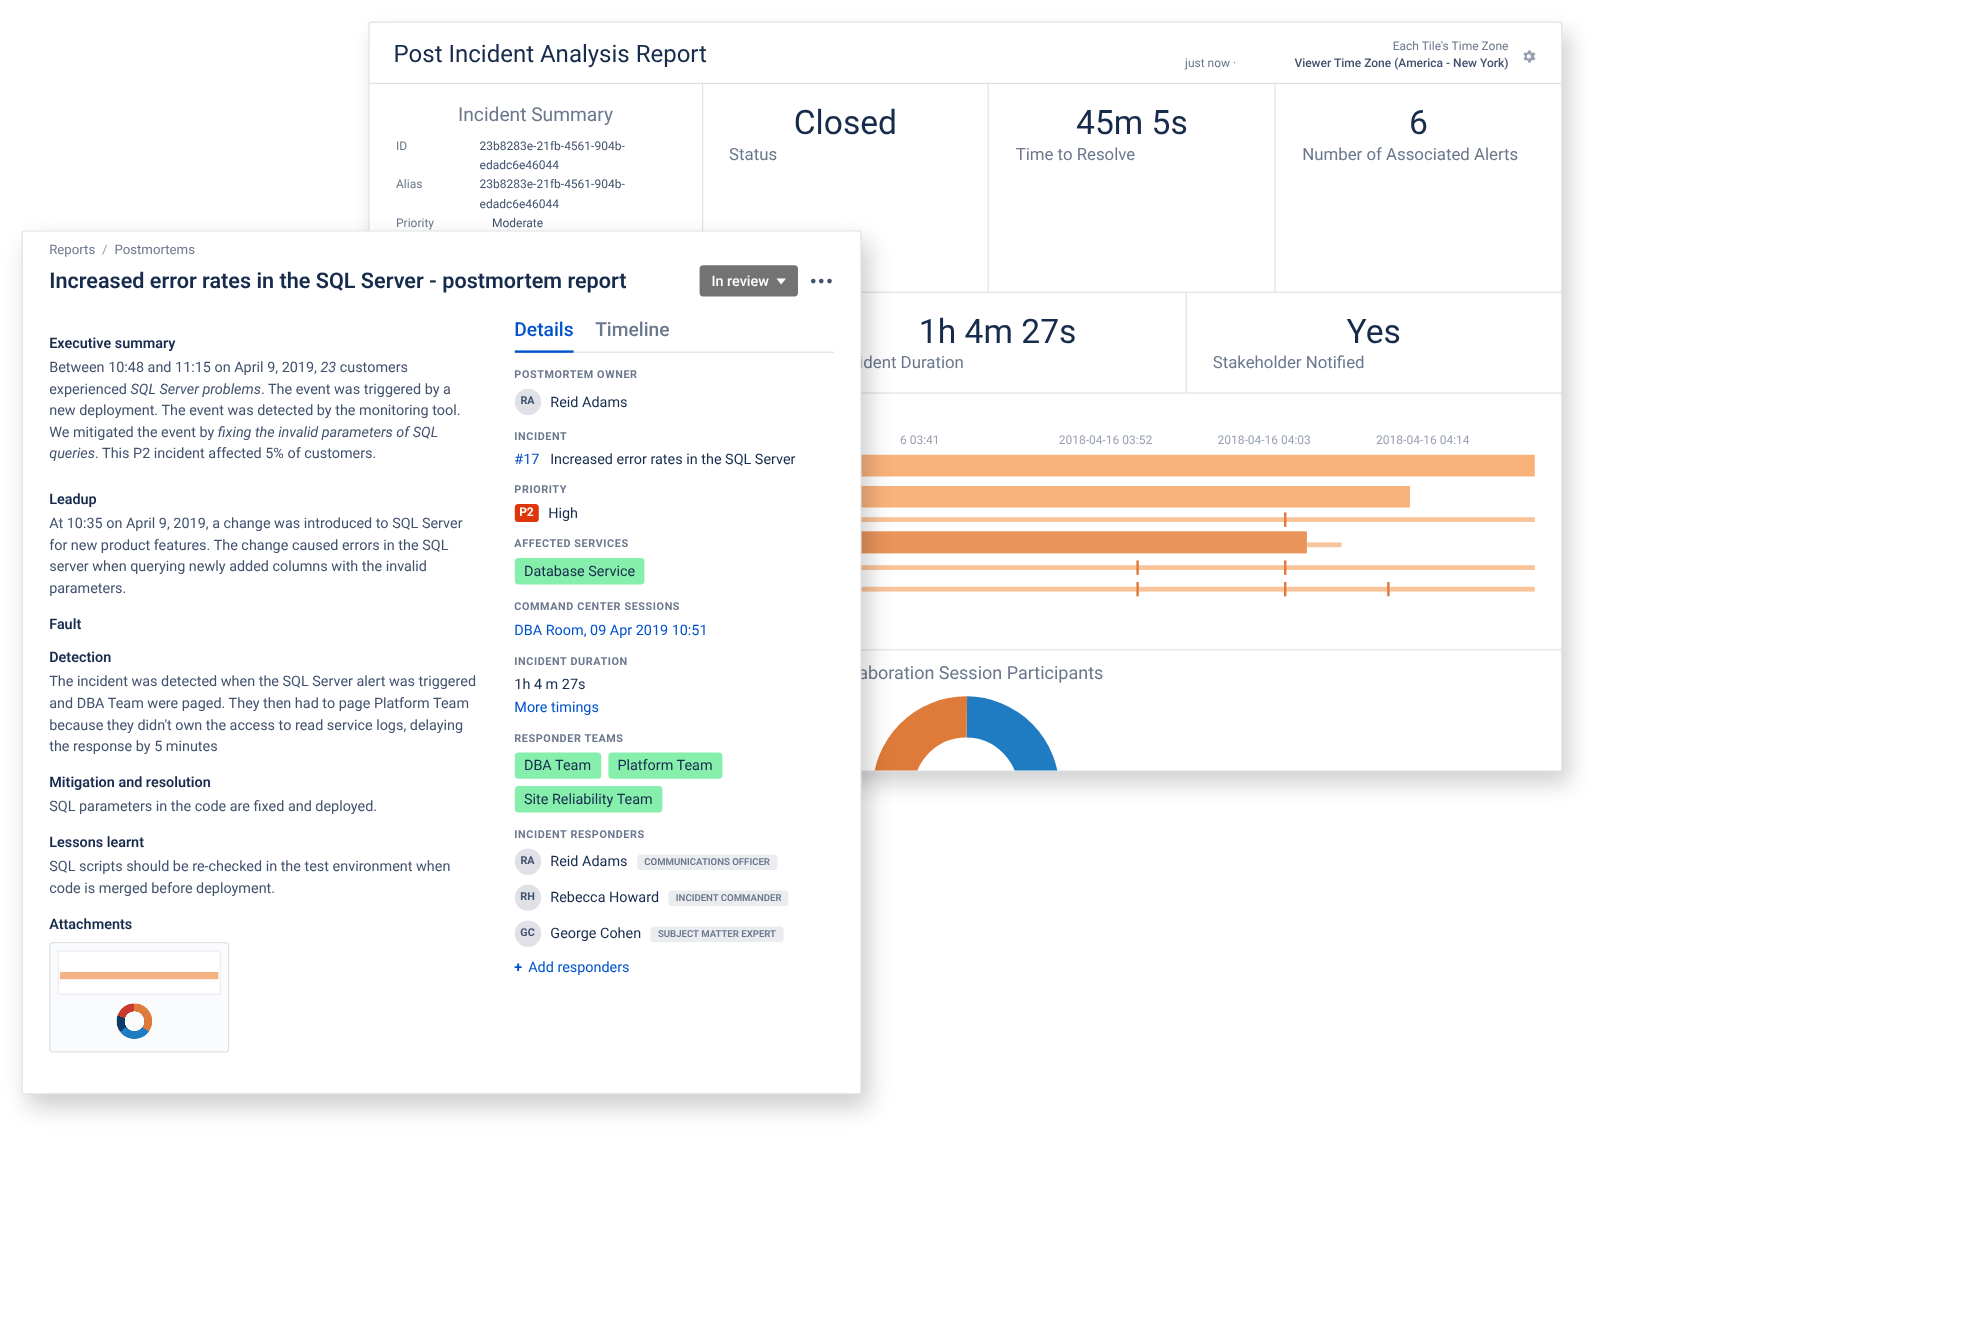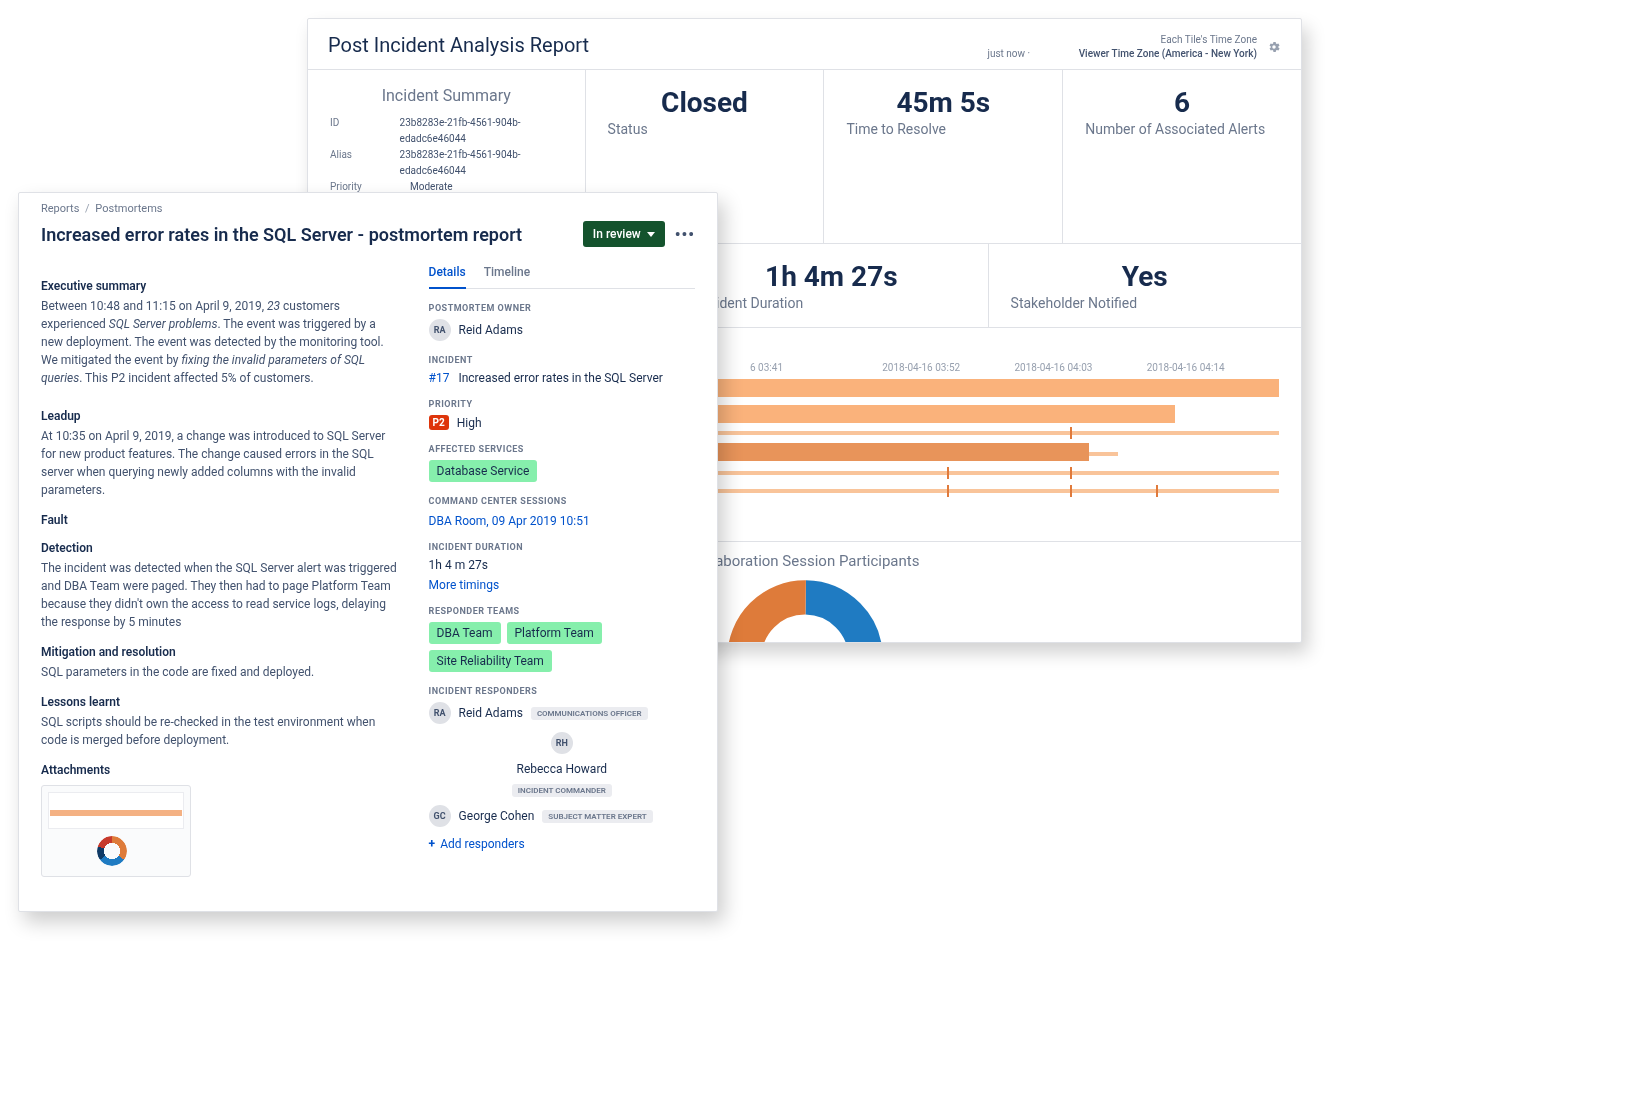--- a/index.html
+++ b/index.html
@@ -36,21 +36,21 @@
   .back-row { display:flex; border-top:1px solid #dfe1e6; }
   .back-row:first-of-type { border-top:none; }
   .summary-cell {
     flex:1; border-right:1px solid #dfe1e6; padding:16px 22px;
   }
   .summary-cell:last-child { border-right:none;}
   .summary-title { font-size:16px; color:#6b778c; text-align:center; font-weight:400; margin-bottom:10px;}
   .kv { display:flex; font-size:10px; line-height:1.6; }
   .kv .k { width:80px; color:#6b778c; }
   .kv .v { color:#42526e; }
-  .stat-big { font-size:28px; color:#172b4d; font-weight:700; text-align:center; }
+  .stat-big { font-size:28px; color:#172b4d; font-weight:400; text-align:center; }
   .stat-label { font-size:14px; color:#6b778c; text-align:left; margin-top:2px; }
 
   .back-timeline-head {
     border-top:1px solid #dfe1e6; padding:10px 22px 6px; font-size:15px; color:#6b778c;
   }
   .back-timeline-body { padding:0 22px 14px 22px; }
   .tl-axis { display:flex; justify-content:space-between; font-size:10px; color:#97a0af; margin-bottom:6px; padding-left:420px;}
   .tl-axis span{ flex:1; }
   .tl-bars { position:relative; height:148px; }
   .tl-bar { position:absolute; height:18px; background:#fab27b; border-radius:2px 0 0 2px; }
@@ -73,21 +73,21 @@
     border-radius:2px;
     padding:9px 22px;
     overflow:hidden;
   }
   .breadcrumb { font-size:11px; color:#6b778c; margin-bottom:6px;}
   .breadcrumb span.sep { margin:0 3px; color:#97a0af;}
   .pm-title-row { display:flex; justify-content:space-between; align-items:center; margin-bottom:18px;}
   .pm-title { font-size:18px; font-weight:600; color:#172b4d; }
   .pm-title-actions { display:flex; align-items:center; gap:10px;}
   .btn-review {
-    background:#14532d; color:#fff; font-size:12px; font-weight:500;
+    background:#737373; color:#fff; font-size:12px; font-weight:500;
     padding:6px 10px; border-radius:3px; display:flex; align-items:center; gap:6px;
     cursor:pointer;
   }
   .chev-down { width:0;height:0;border-left:4px solid transparent;border-right:4px solid transparent;border-top:5px solid #fff;}
   .more-icon { color:#42526e; font-size:16px; cursor:pointer; letter-spacing:1px; font-weight:bold;}
 
   .pm-columns { display:flex; gap:28px; }
   .pm-left { flex:1.35; }
   .pm-right { flex:1; }
 
@@ -110,21 +110,21 @@
     background:conic-gradient(#de7b3a 0 35%,#1f7bc2 35% 65%,#0f3a66 65% 80%,#c73a2d 80% 100%);
     -webkit-mask:radial-gradient(circle, transparent 38%, #000 39%);
             mask:radial-gradient(circle, transparent 38%, #000 39%);
   }
   .thumb-bar{ position:absolute; left:8px; right:8px; top:24px; height:6px; background:#f4b183;}
 
   .link-add { color:#0052cc; font-size:12px; margin-top:10px; display:flex; align-items:center; gap:5px; cursor:pointer;}
   .plus{ font-weight:bold;}
 
   
-  .tabs { display:flex; gap:18px; border-bottom:1px solid #dfe1e6; font-size:12px; font-weight:500; margin-bottom:12px;}
+  .tabs { display:flex; gap:18px; border-bottom:1px solid #dfe1e6; font-size:16px; font-weight:500; margin-bottom:12px;}
   .tabs div{ padding:0 0 8px; color:#6b778c; cursor:pointer;}
   .tabs div.active{ color:#0052cc; border-bottom:2px solid #0052cc; margin-bottom:-1px;}
   .field-label{ font-size:9px; letter-spacing:0.5px; font-weight:700; color:#6b778c; text-transform:uppercase; margin-top:14px; margin-bottom:6px;}
   .owner-row, .resp-row{ display:flex; align-items:center; gap:8px; font-size:12px;}
   .avatar-initials{
     width:22px;height:22px;border-radius:50%; background:#dfe1e6; color:#42526e;
     font-size:9px; font-weight:700; display:flex;align-items:center;justify-content:center;
   }
   .incident-link{ color:#0052cc; font-size:12px;}
   .prio-badge{ background:#de350b;color:#fff;font-size:10px;font-weight:700;padding:2px 4px;border-radius:3px;}
@@ -341,21 +341,21 @@
           <span class="pill">Site Reliability Team</span>
         </div>
 
       <div class="field-label">INCIDENT RESPONDERS</div>
       <div id="responders-list">
           <div class="resp-row" style="margin-bottom: 8px;">
             <div class="avatar-initials">RA</div>
     <span>Reid Adams</span>
     <span class="role-tag">COMMUNICATIONS OFFICER</span>
           </div>
-          <div class="resp-row" style="margin-bottom: 8px; flex-direction: column;">
+          <div class="resp-row" style="margin-bottom: 8px;">
             <div class="avatar-initials">RH</div>
     <span>Rebecca Howard</span>
     <span class="role-tag">INCIDENT COMMANDER</span>
           </div>
           <div class="resp-row" style="margin-bottom: 8px;">
             <div class="avatar-initials">GC</div>
     <span>George Cohen</span>
     <span class="role-tag">SUBJECT MATTER EXPERT</span>
           </div>
         </div>

